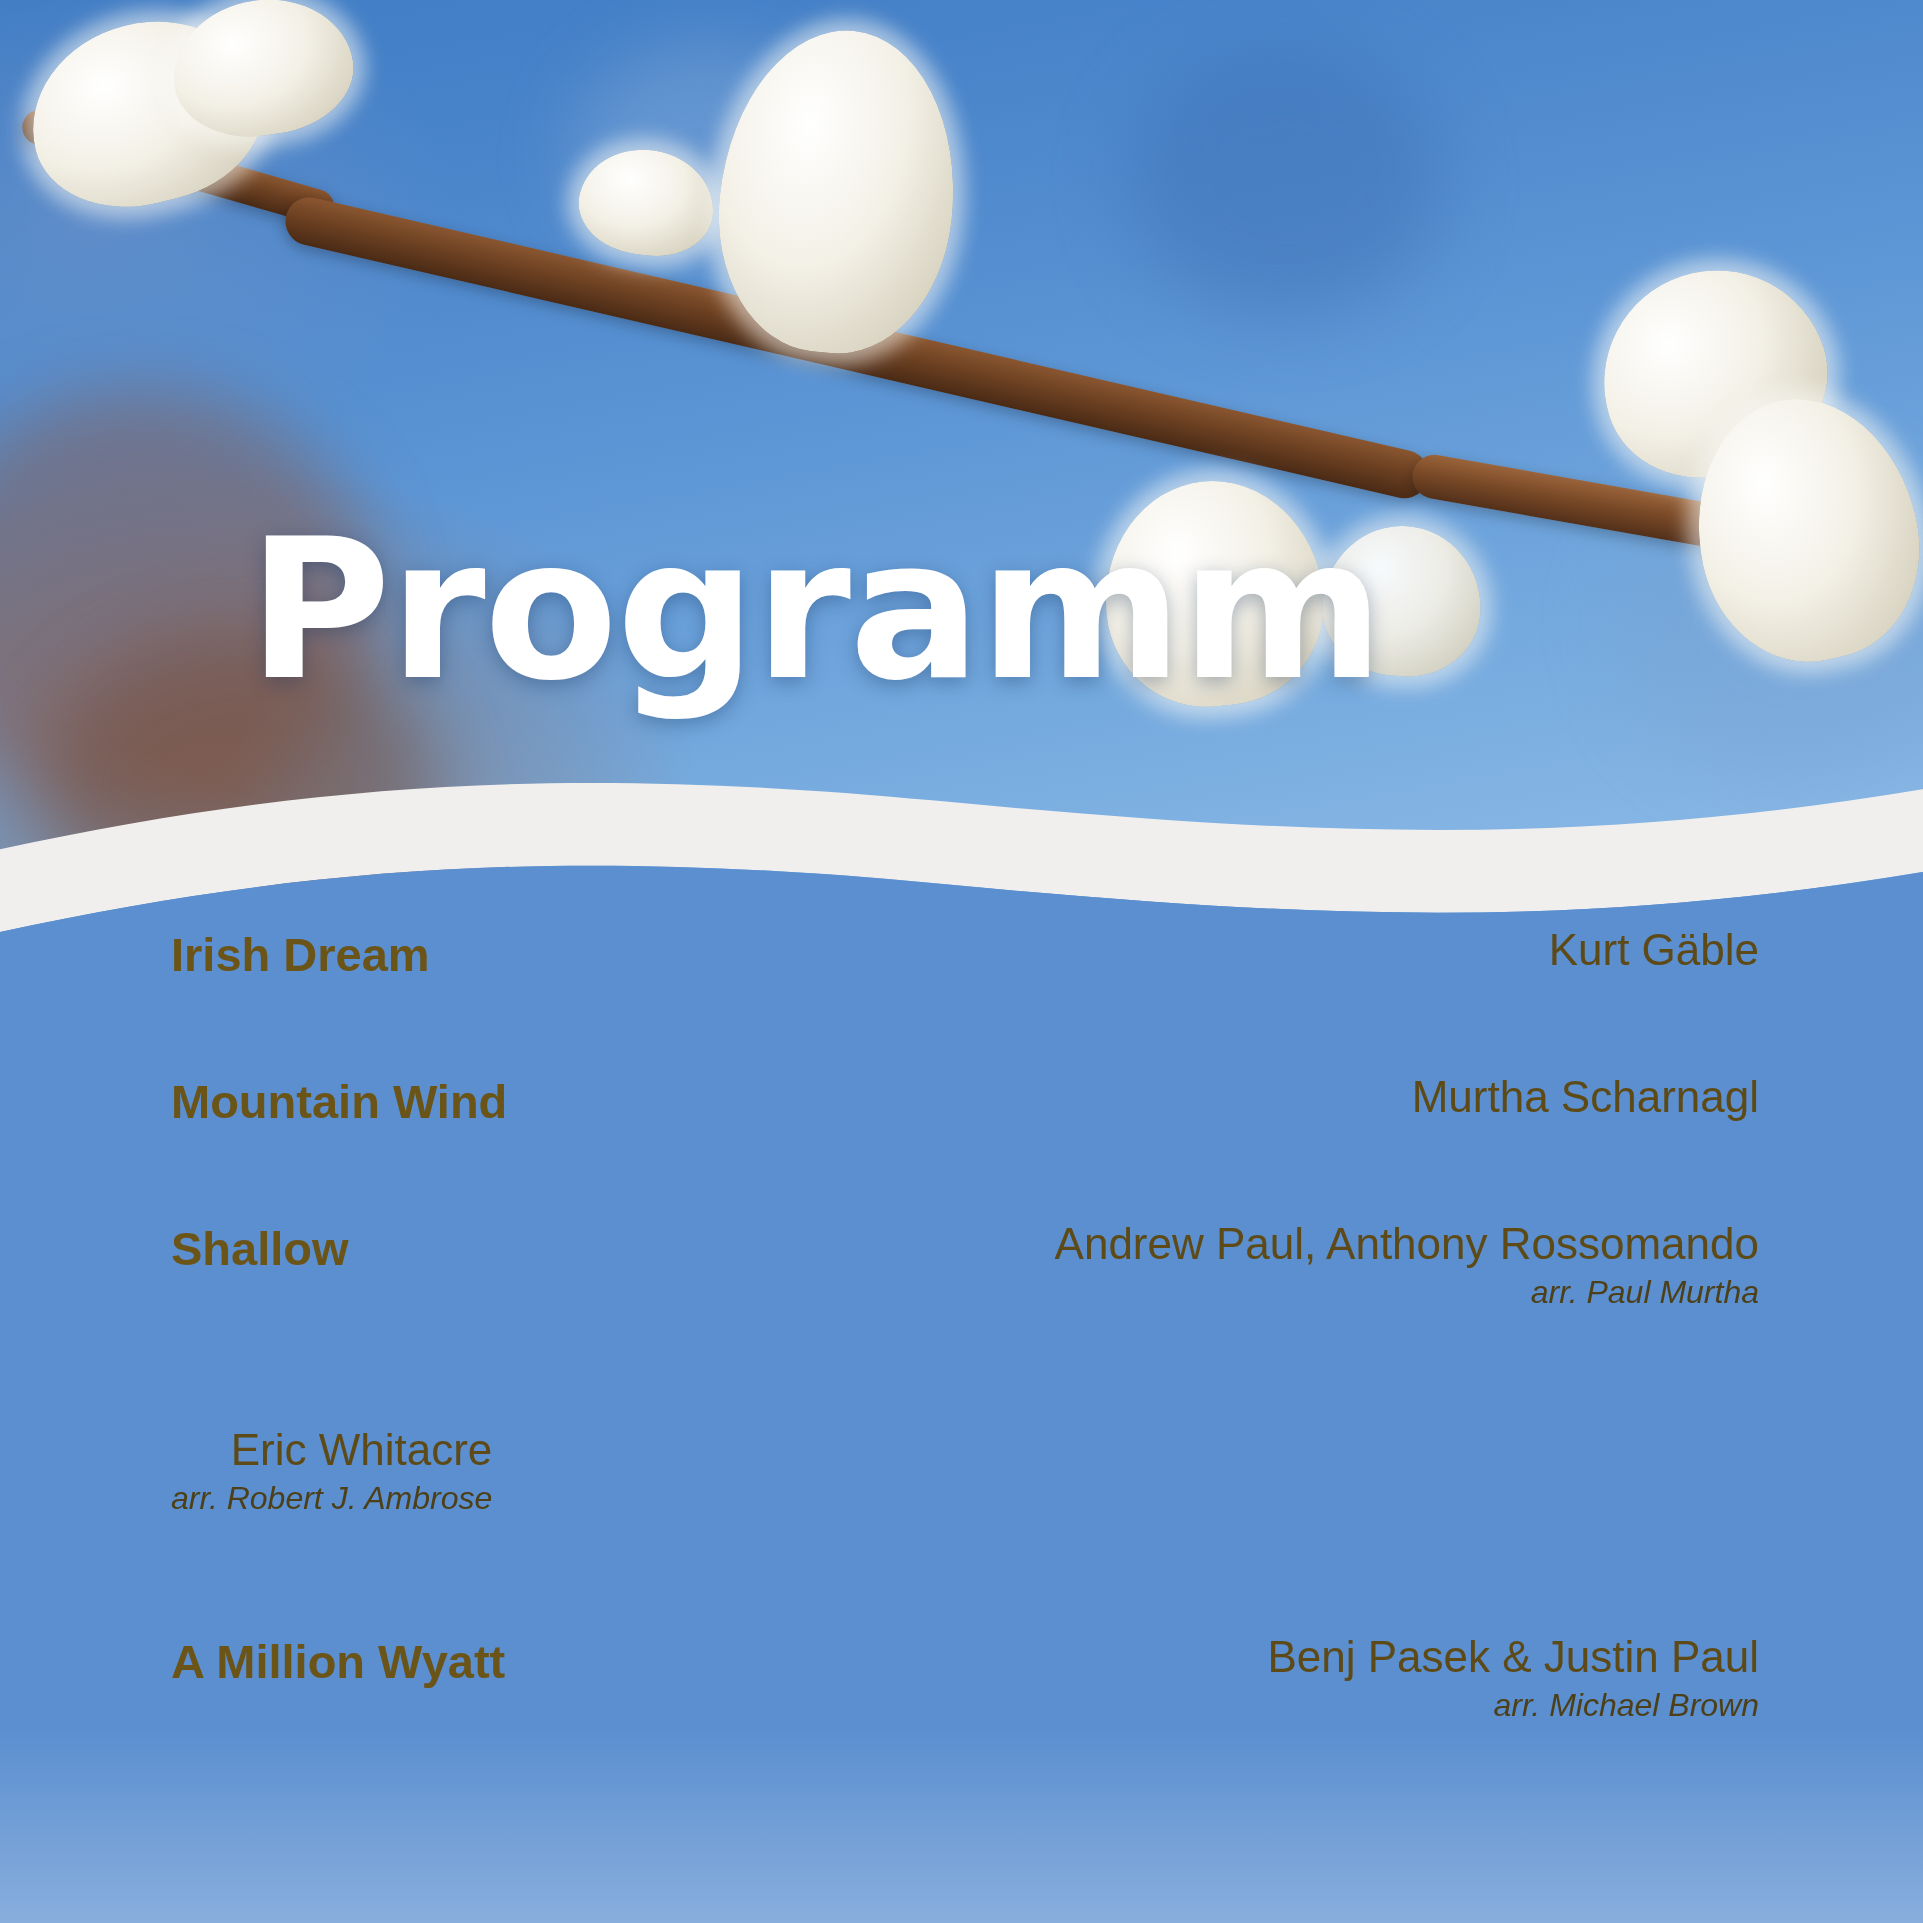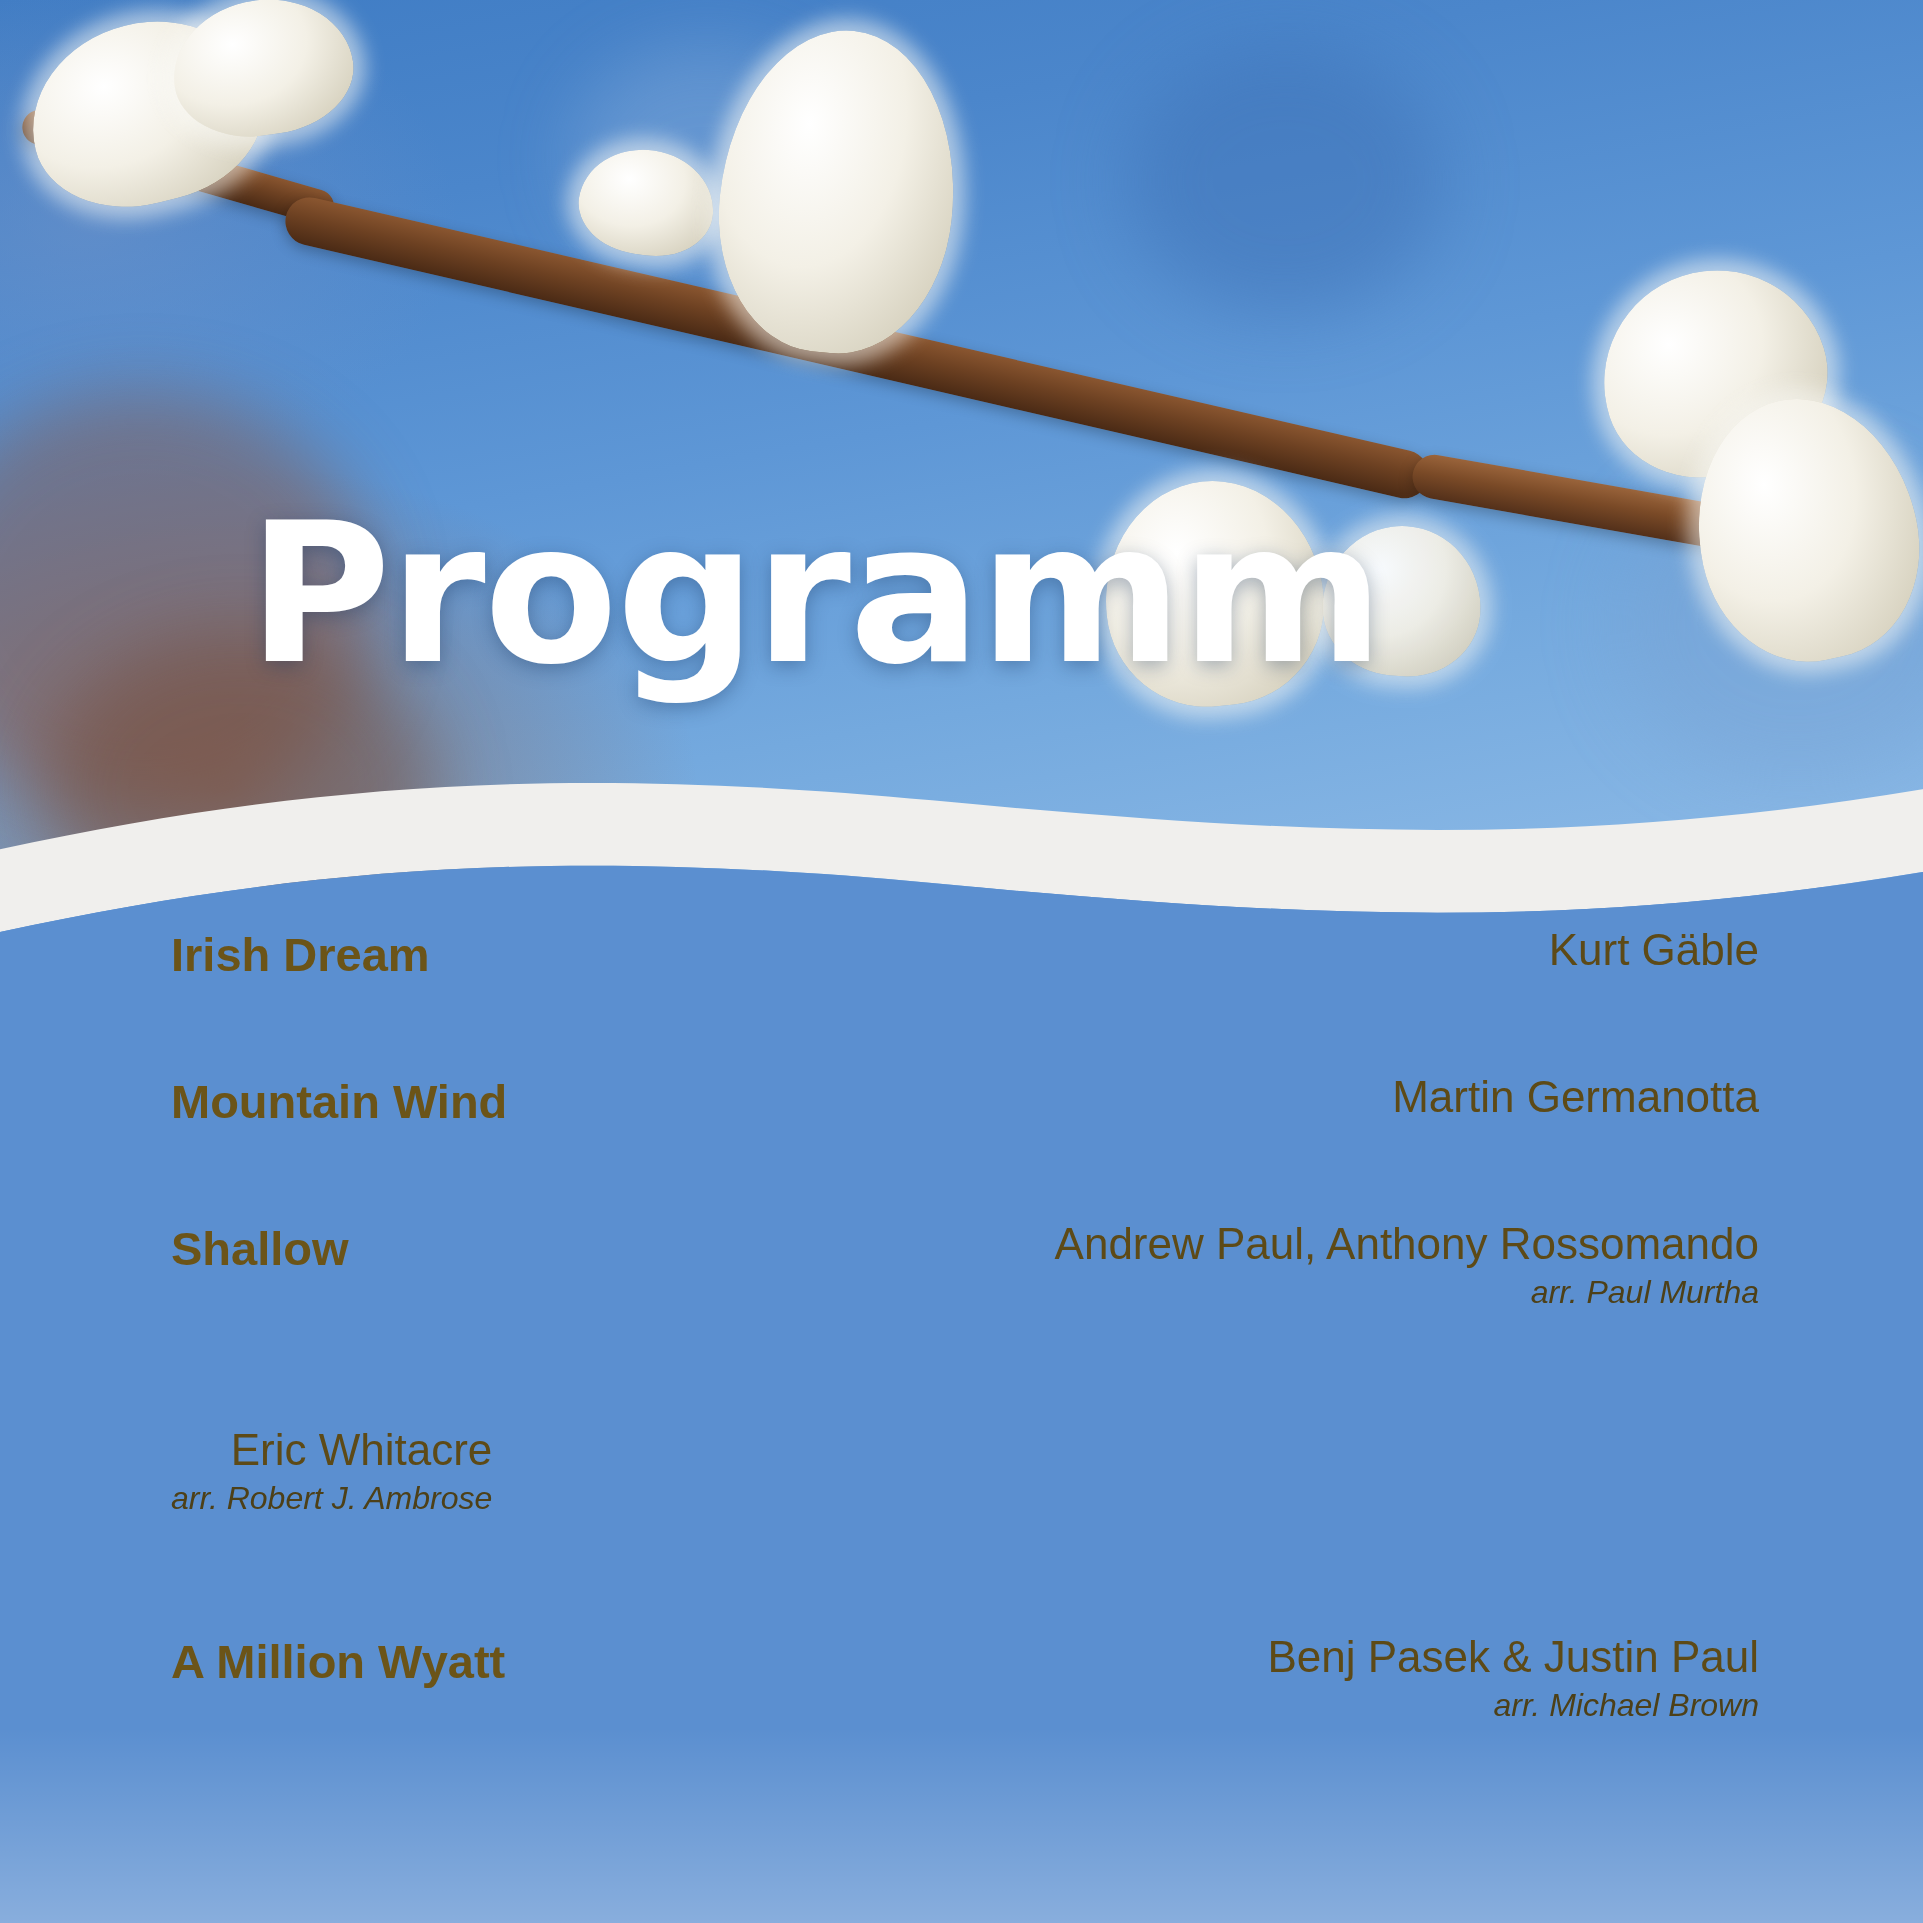--- a/index.html
+++ b/index.html
@@ -106,21 +106,21 @@
     top: 759px;
     width: 1924px;
     height: 203px;
     pointer-events: none;
   }
 
   
   .title {
     position: absolute;
     left: 248px;
-    top: 496px;
+    top: 512px;
     font-family: "DejaVu Sans", sans-serif;
     font-weight: 700;
     font-size: 195px;
     line-height: 1;
     color: #ffffff;
     letter-spacing: -1.5px;
     text-shadow: 0 4.5px 19.5px rgba(20,50,90,0.35);
   }
 
   
@@ -217,21 +217,21 @@
     <div class="row">
       <div class="piece">Irish Dream</div>
       <div class="credit">
         <div class="composer">Kurt Gäble</div>
       </div>
     </div>
 
     <div class="row">
       <div class="piece">Mountain Wind</div>
       <div class="credit">
-        <div class="composer">Martin Germanotta</div>
+        <div class="composer">Murtha Scharnagl</div>
       </div>
     </div>
 
     <div class="row tall">
       <div class="piece">Shallow</div>
       <div class="credit">
         <div class="composer">Andrew Paul, Anthony Rossomando</div>
         <div class="arranger">arr. Paul Murtha</div>
       </div>
     </div>

